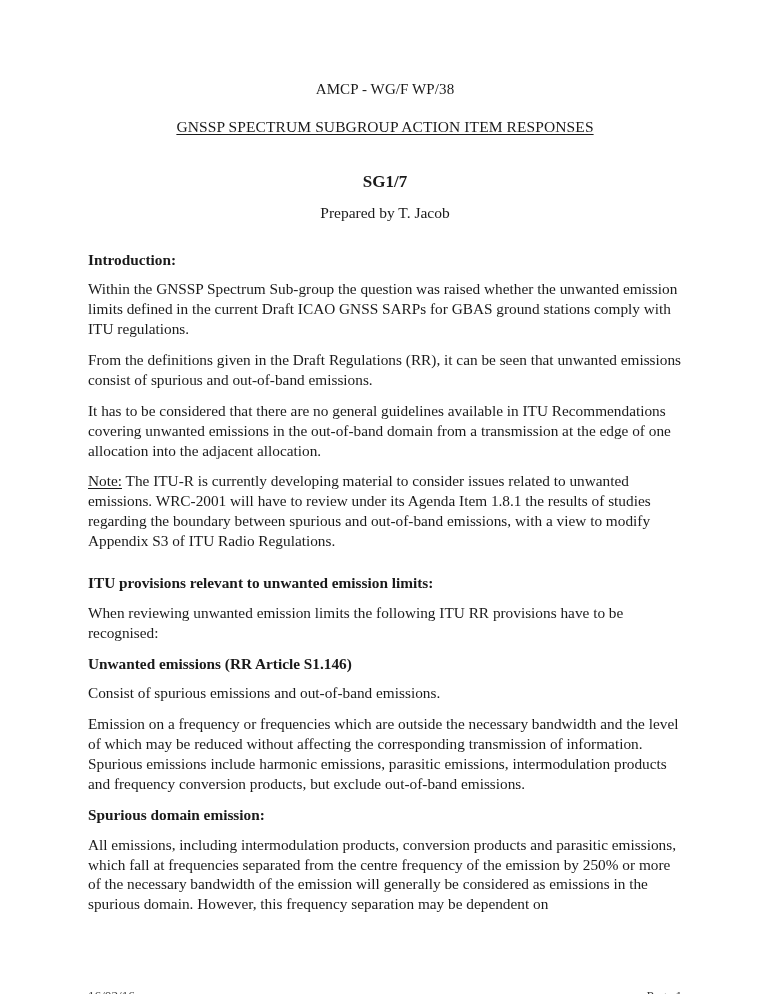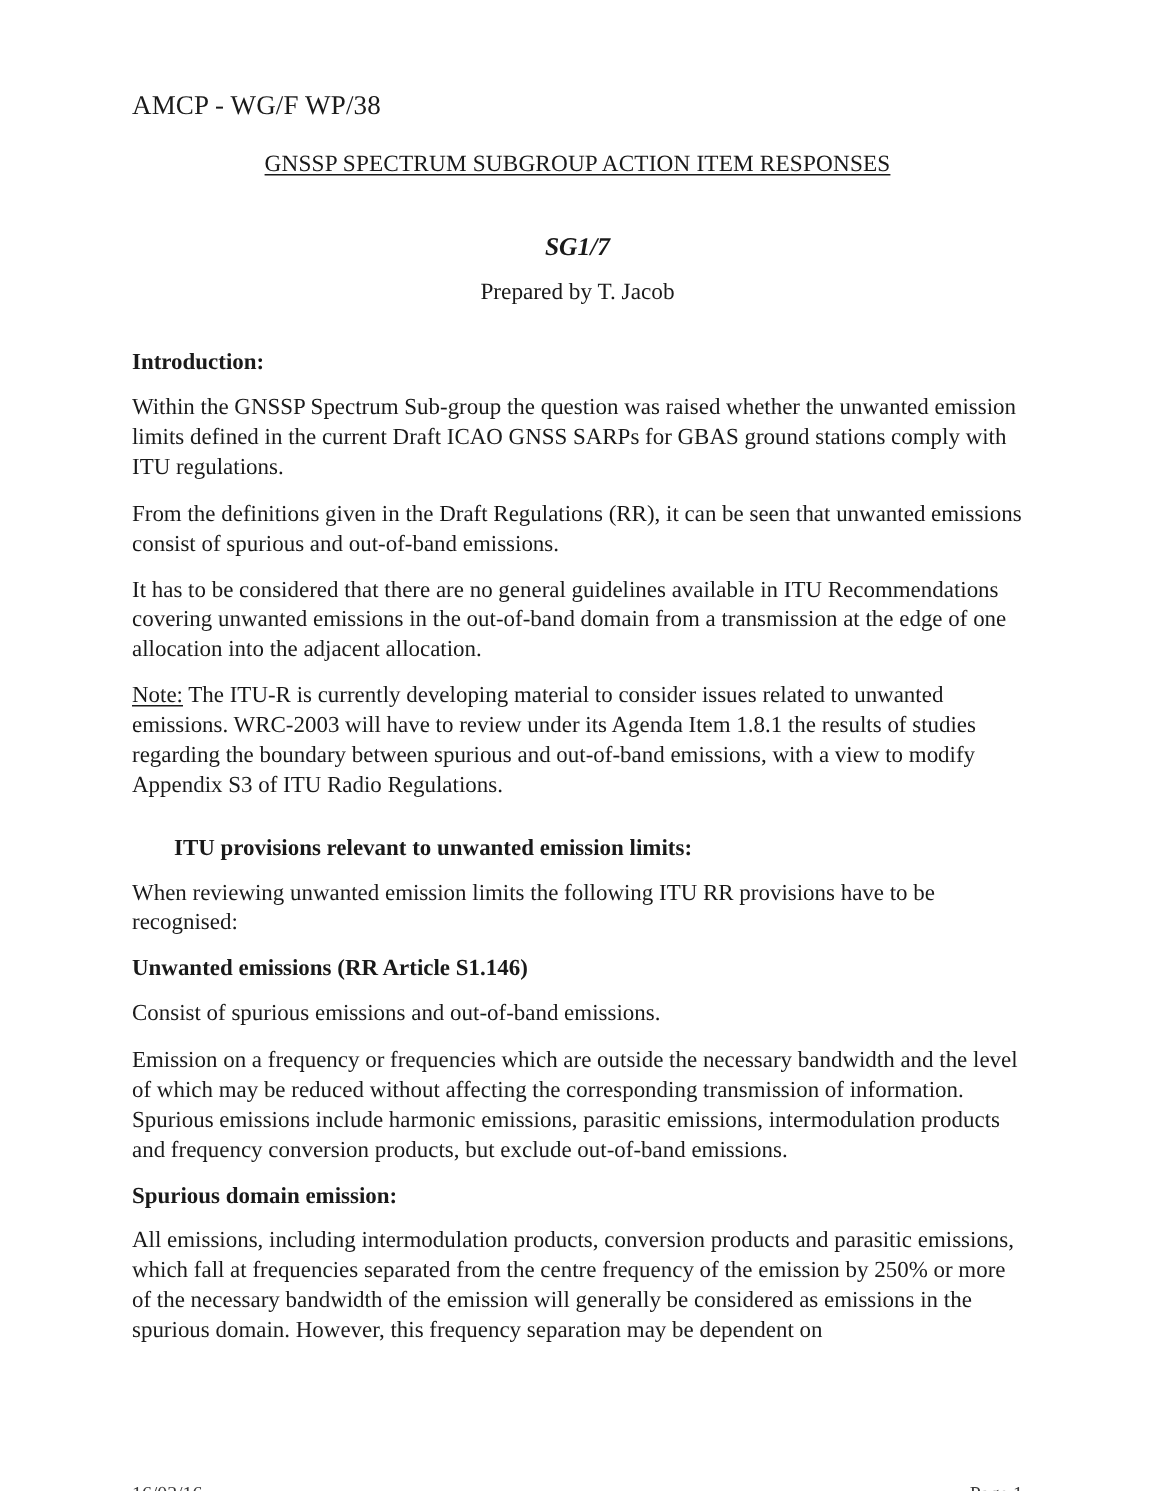--- a/index.html
+++ b/index.html
@@ -23,24 +23,24 @@
   }
   .content {
     position: absolute;
     left: 88px;
     top: 0;
     width: 594px;
   }
 
   
   .doc-ref {
-    text-align: left;
-    font-size: 18px;
+    text-align: center;
+    font-size: 15px;
     line-height: 1.25;
-    padding-top: 59px;
+    padding-top: 80px;
     letter-spacing: 0.1px;
   }
   .doc-subtitle {
     text-align: center;
     font-size: 15.5px;
     line-height: 1.25;
     margin-top: 18px;
     letter-spacing: 0.1px;
   }
   .doc-subtitle span {
@@ -48,21 +48,20 @@
     text-underline-offset: 2px;
   }
 
   
   .title-block {
     text-align: center;
     font-weight: bold;
     font-size: 17px;
     line-height: 1.26;
     margin-top: 35px;
-    font-style: italic;
   }
   .title-code { }
   .title-main { }
 
   .prepared-by {
     text-align: center;
     font-size: 15.5px;
     margin-top: 11px;
   }
 
@@ -77,21 +76,20 @@
     text-align: left;
   }
   p.heading {
     font-size: 15.3px;
     line-height: 1.30;
     font-weight: bold;
     margin: 0 0 10px 0;
   }
   p.heading.spaced {
     margin-top: 22px;
-    margin-left: 28px;
   }
   p.para .u-note {
     text-decoration: underline;
     text-underline-offset: 2px;
   }
 
   
   .footer {
     position: absolute;
     left: 88px;
@@ -124,21 +122,21 @@
 
       <p class="heading">Introduction:</p>
 
       <p class="para">Within the GNSSP Spectrum Sub-group the question was raised whether the unwanted emission limits defined in the current Draft ICAO GNSS SARPs for GBAS ground stations comply with ITU regulations.</p>
 
       <p class="para">From the definitions given in the Draft Regulations (RR), it can be seen that unwanted emissions consist of spurious and out-of-band emissions.</p>
 
 
       <p class="para">It has to be considered that there are no general guidelines available in ITU Recommendations covering unwanted emissions in the out-of-band domain from a transmission at the edge of one allocation into the adjacent allocation.</p>
 
-      <p class="para"><span class="u-note">Note:</span><span> The ITU-R is currently developing material to consider issues related to unwanted emissions. WRC-2003 will have to review under its Agenda Item 1.8.1 the results of studies regarding the boundary between spurious and out-of-band emissions, with a view to modify Appendix S3 of ITU Radio Regulations.</span></p>
+      <p class="para"><span class="u-note">Note:</span><span> The ITU-R is currently developing material to consider issues related to unwanted emissions. WRC-2001 will have to review under its Agenda Item 1.8.1 the results of studies regarding the boundary between spurious and out-of-band emissions, with a view to modify Appendix S3 of ITU Radio Regulations.</span></p>
 
       <p class="heading spaced">ITU provisions relevant to unwanted emission limits:</p>
 
       <p class="para">When reviewing unwanted emission limits the following ITU RR provisions have to be recognised:</p>
 
       <p class="heading">Unwanted emissions (RR Article S1.146)</p>
 
       <p class="para">Consist of spurious emissions and out-of-band emissions.</p>
 
 

